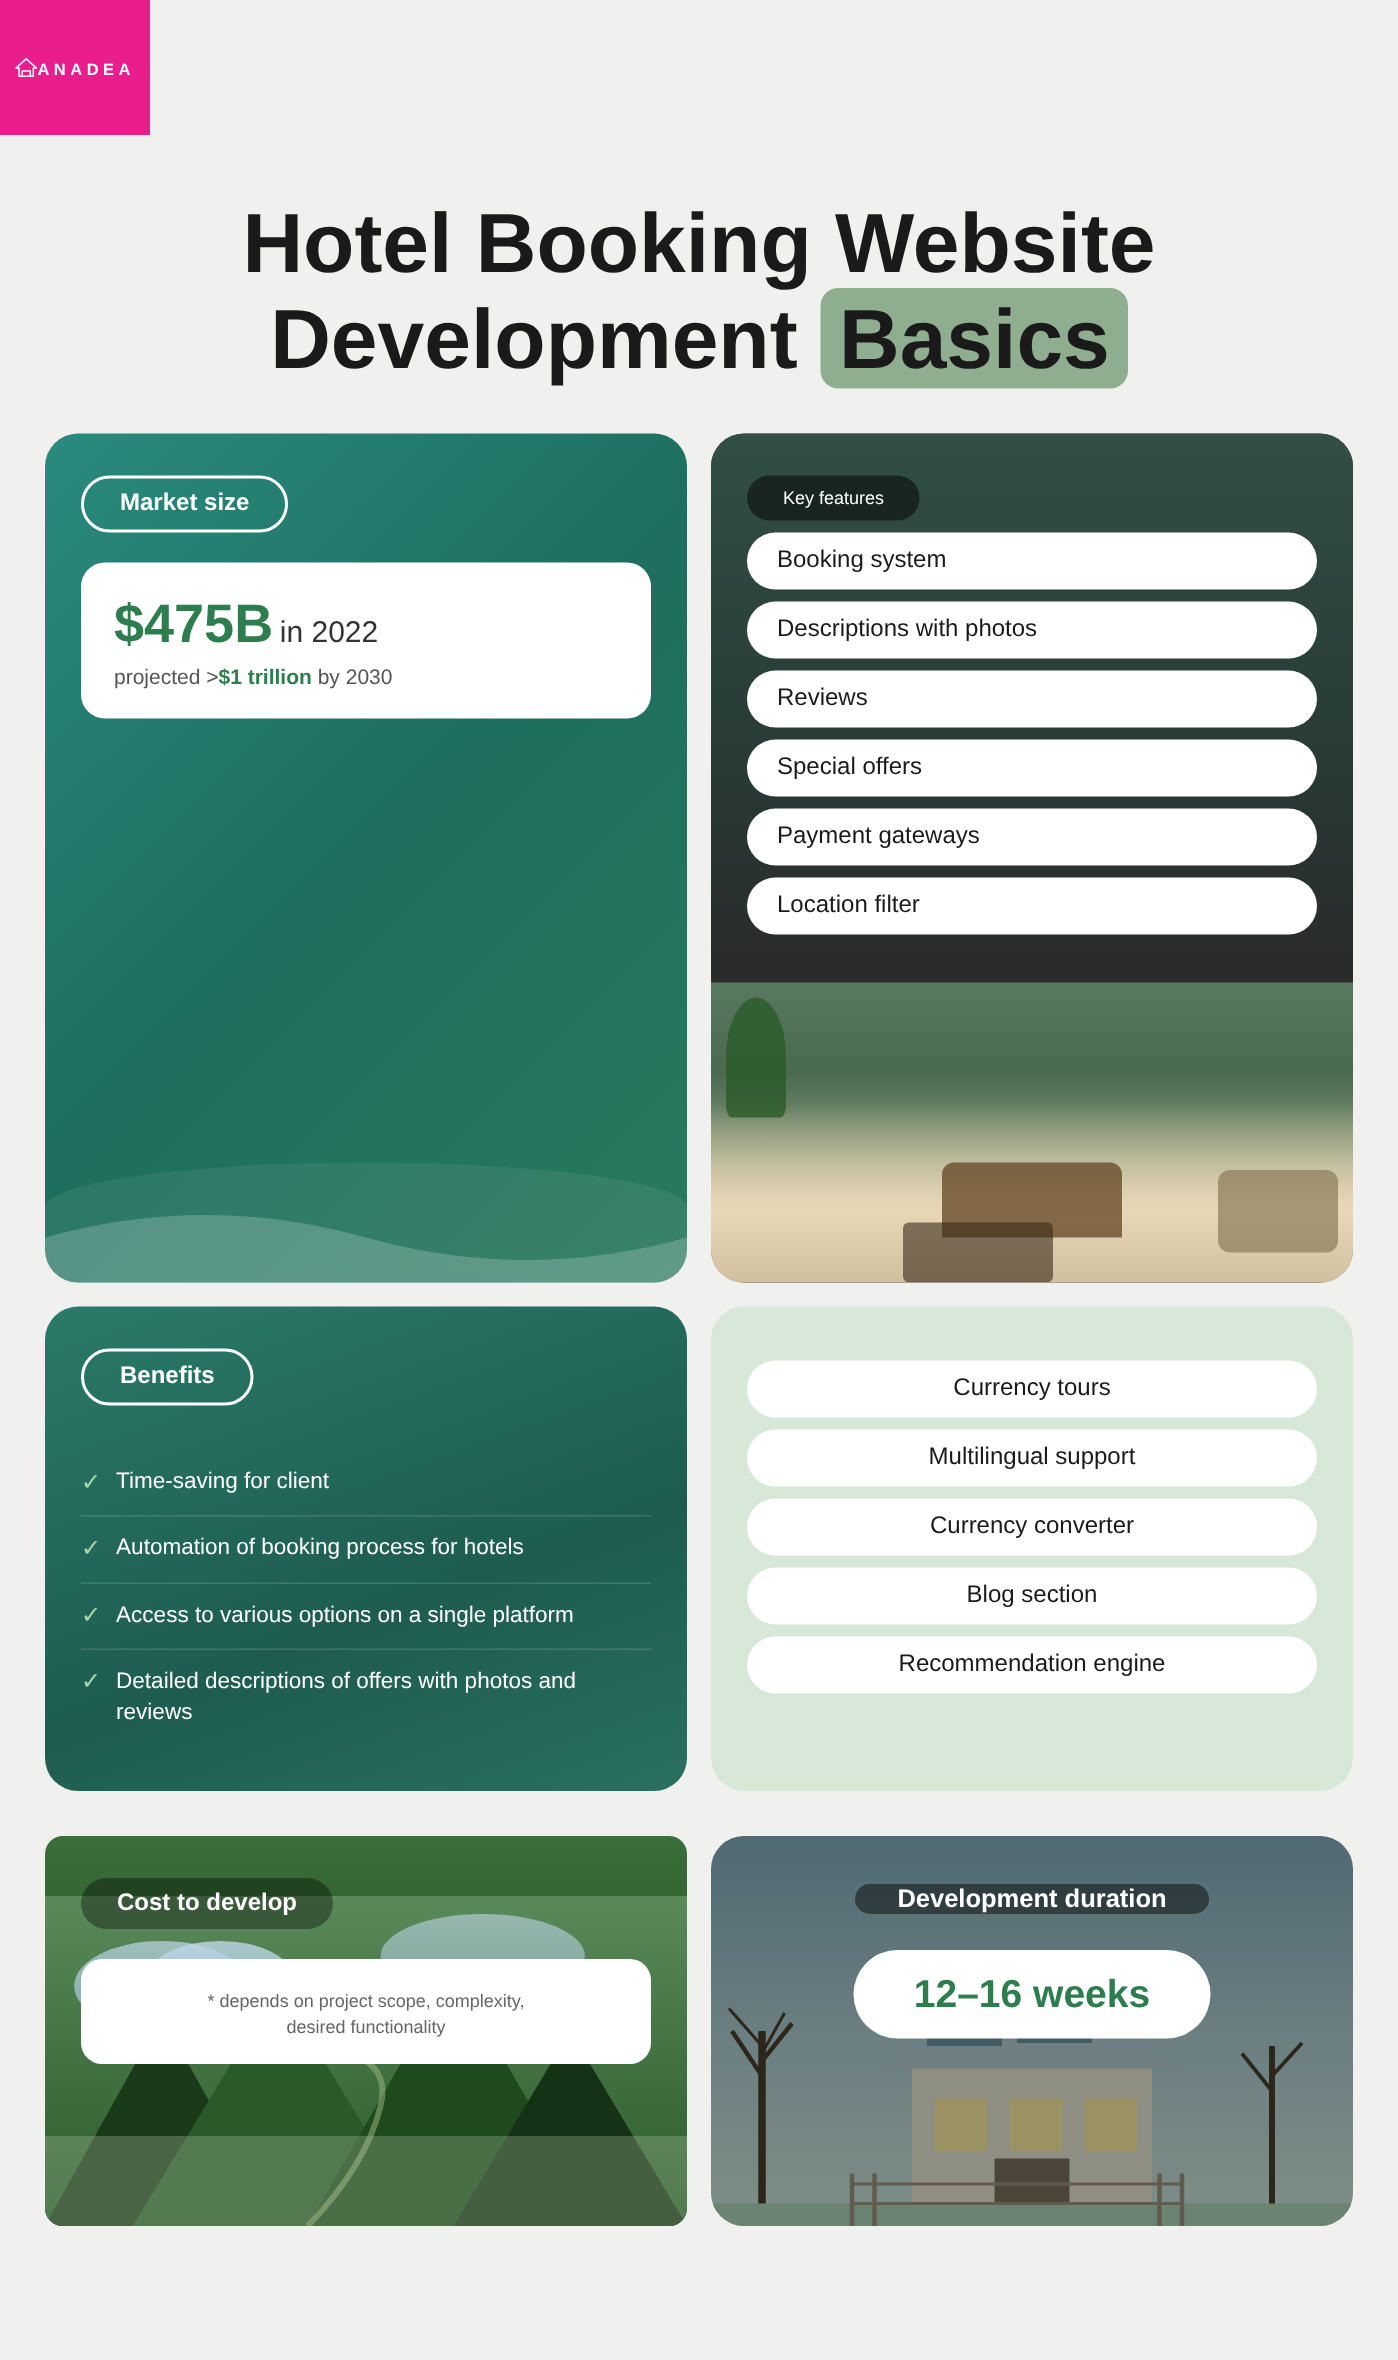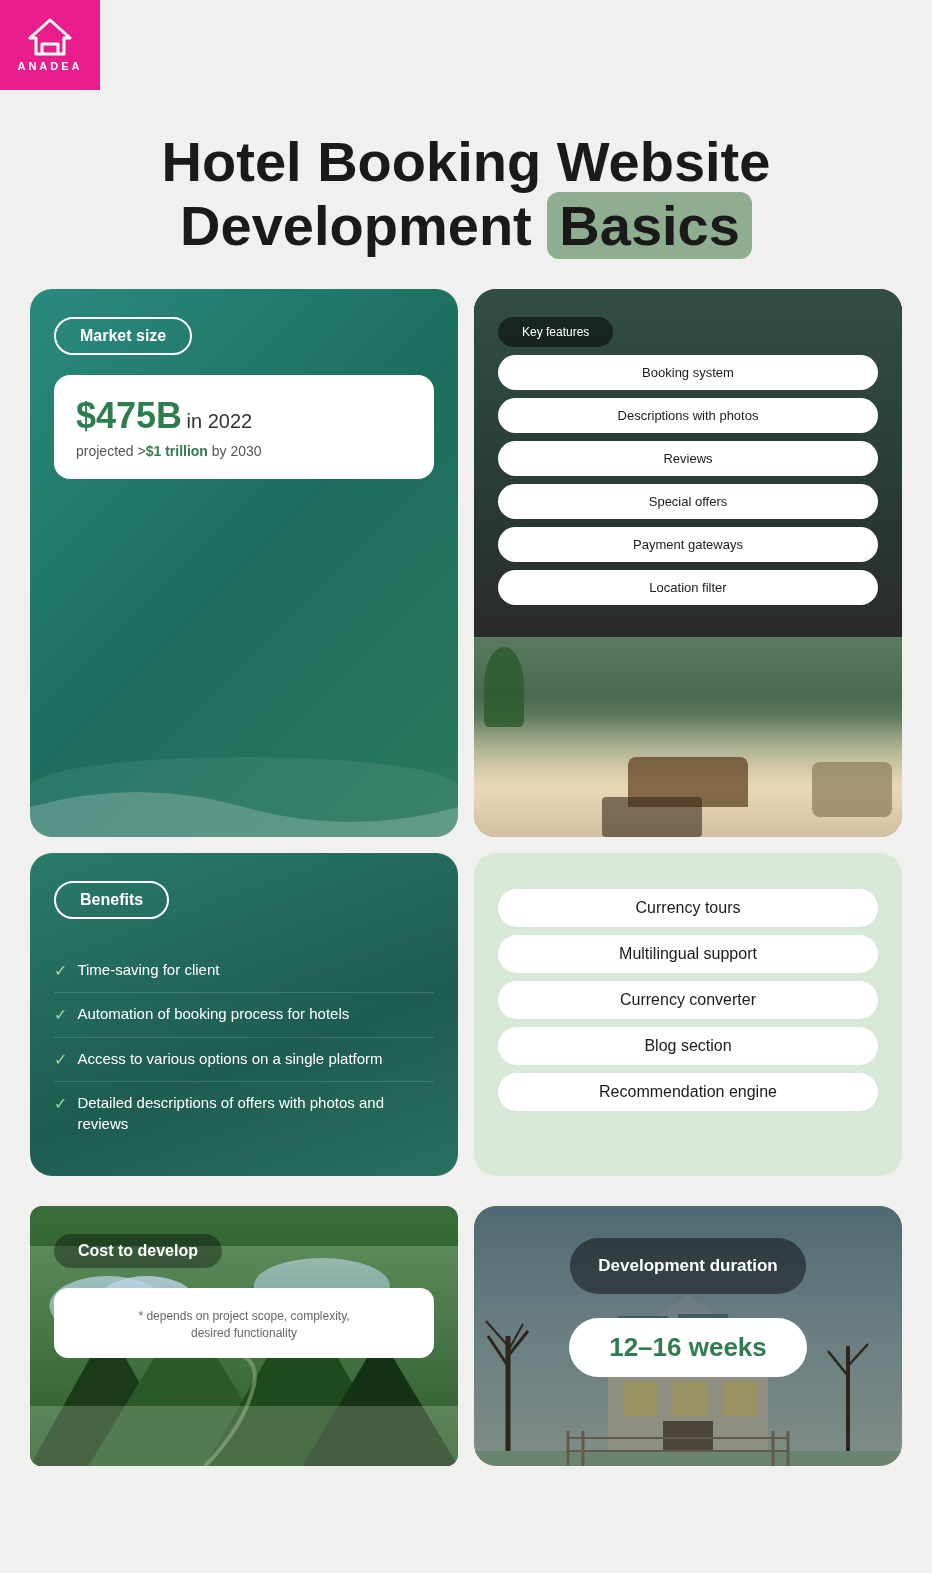--- a/index.html
+++ b/index.html
@@ -9,21 +9,21 @@
       width: 932px;
       min-height: 1573px;
     }
 
     
     .logo-bar {
       background-color: #e91e8c;
       width: 100px;
       height: 90px;
       display: flex;
-      flex-direction: column;
+      flex-direction: row;
       align-items: center;
       justify-content: center;
       padding: 10px;
     }
     .logo-house {
       width: 44px;
       height: 38px;
     }
     .logo-text {
       color: white;
@@ -198,22 +198,21 @@
       position: relative;
       z-index: 2;
       padding: 28px 24px 24px;
       background: linear-gradient(180deg, rgba(50,80,70,0.95) 0%, rgba(40,60,55,0.9) 60%, transparent 100%);
     }
     .feature-pill-white {
       display: block;
       background: white;
       border-radius: 50px;
       padding: 10px 20px;
-      text-align: center;
-      font-size: 13px;
+      font-size: 16px;
       color: #1a1a1a;
       margin: 8px 0;
     }
     .feature-pill-dark {
       display: inline-block;
       background: rgba(0,0,0,0.5);
       border-radius: 50px;
       padding: 8px 24px;
       color: white;
       font-weight: normal;
@@ -260,21 +259,21 @@
       padding: 32px 24px 24px;
       display: flex;
       flex-direction: column;
       align-items: center;
       height: 100%;
     }
     .duration-pill-dark {
       display: inline-block;
       background: rgba(0,0,0,0.45);
       border-radius: 50px;
-      padding: 18px 28px;
+      padding: 0 28px;
       color: white;
       font-weight: bold;
       font-size: 17px;
       margin-bottom: 24px;
     }
     .duration-value-box {
       background: white;
       border-radius: 50px;
       padding: 14px 40px;
       text-align: center;

